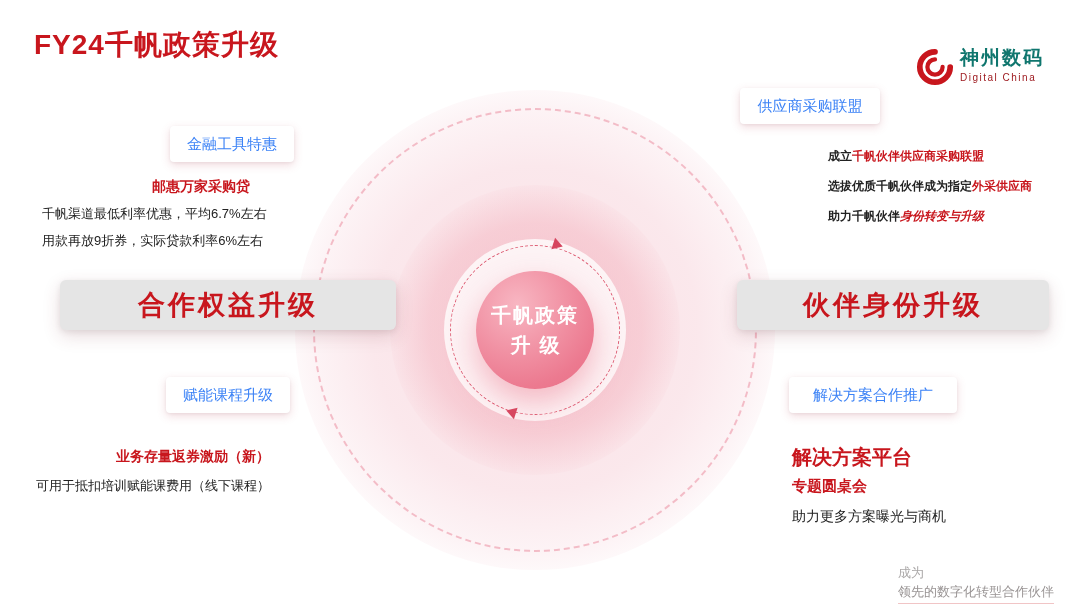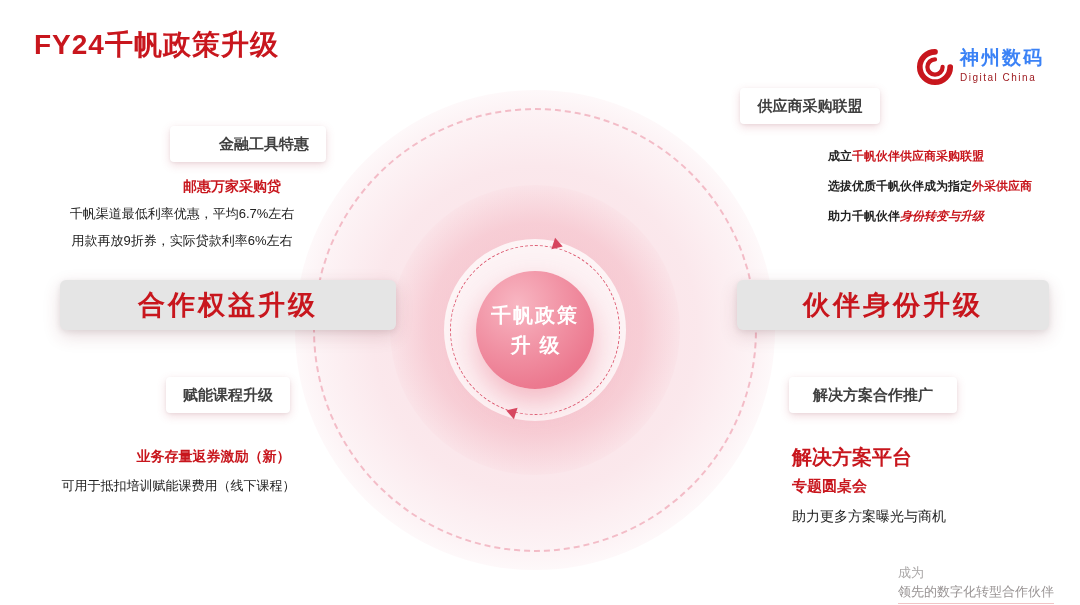--- a/index.html
+++ b/index.html
@@ -9,21 +9,21 @@
   }
   .abs{position:absolute;}
   
   .slide-title{
     left:34px;top:26px;font-size:28px;font-weight:800;color:var(--accent,#c8161d);
     letter-spacing:1px;
   }
   
   .logo{right:36px;top:48px;display:flex;align-items:flex-start;gap:6px;}
   .logo-text{display:flex;flex-direction:column;line-height:1.1;}
-  .logo-name{font-size:19px;font-weight:800;color:#3b82f6;letter-spacing:2px;}
+  .logo-name{font-size:19px;font-weight:800;color:#0f766e;letter-spacing:2px;}
   .logo-sub{font-size:10px;color:#9e1b20;letter-spacing:1.5px;margin-top:3px;}
   
   .circle{position:absolute;border-radius:50%;}
   .ring-soft-outer{
     left:295px;top:90px;width:480px;height:480px;
     background:radial-gradient(circle,
       rgba(247,206,214,.62) 0%, rgba(248,215,222,.58) 48%,
       rgba(250,228,233,.42) 66%, rgba(255,255,255,0) 77%);
   }
   .ring-soft-inner{
@@ -61,31 +61,31 @@
     display:flex;flex-direction:column;align-items:center;justify-content:center;
     color:#ffffff;font-weight:800;font-size:20px;line-height:30px;text-align:center;
   }
   .center-ball .l1{letter-spacing:2px;}
   .center-ball .l2{letter-spacing:9px;text-indent:9px;}
   
   .label-box{
     position:absolute;background:#ffffff;border-radius:4px;
     box-shadow:0 3px 10px rgba(190,70,90,.20), 0 1px 3px rgba(0,0,0,.06);
     display:flex;align-items:center;justify-content:center;
-    font-size:15px;font-weight:700;color:#404040;
+    font-size:15px;font-weight:400;color:#3b82f6;
   }
   .big-box{
     position:absolute;background:#e5e5e5;border-radius:6px;
     box-shadow:0 6px 18px rgba(120,40,50,.16), 0 2px 6px rgba(0,0,0,.08);
     display:flex;align-items:center;justify-content:center;
     font-size:27px;font-weight:800;color:var(--accent,#c8161d);letter-spacing:3px;
   }
   .red-strong{color:var(--accent,#c8161d);font-weight:700;}
   .black-text{color:#222222;}
-  .t-center{text-align:center;}
+  .t-center{text-align:left;}
   .small{font-size:13px;line-height:1.3;}
   .mid{font-size:14px;}
   .r-line{font-size:12px;font-weight:600;color:#222222;white-space:nowrap;margin-left:38px;}
   .r-line .hl{color:var(--accent,#c8161d);font-weight:700;}
   .r-line .hl.ital{font-style:italic;}
   .footer-note{color:#a9a6a6;font-size:13px;line-height:1.45;}
   .footer-note .f2{color:#999494;border-bottom:1px solid rgba(200,22,29,.25);padding-bottom:1px;}
 </style>
 </head>
 <body>
@@ -113,21 +113,21 @@
         <path d="M20 4 C11.2 4 4 11.2 4 20 C4 28.8 11.2 36 20 36 C28.8 36 36 28.8 36 20" stroke="#c8161d" stroke-width="6" fill="none" stroke-linecap="round"></path>
         <path d="M20 12 C15.6 12 12 15.6 12 20 C12 24.4 15.6 28 20 28 C24.4 28 28 24.4 28 20" stroke="#c8161d" stroke-width="4.5" fill="none" stroke-linecap="round"></path>
       </svg>
     </span>
     <span class="logo-text">
       <span class="logo-name">神州数码</span>
       <span class="logo-sub">Digital China</span>
     </span>
   </div>
 
-  <div class="label-box" style="left:170px;top:126px;width:124px;height:36px;padding-left:32px;">金融工具特惠</div>
+  <div class="label-box" style="left:170px;top:126px;width:124px;height:36px;">金融工具特惠</div>
 
   <div class="abs red-strong mid t-center" style="left:152px;top:178px;width:160px;">邮惠万家采购贷</div>
 
   <div class="abs black-text small t-center" style="left:42px;top:206px;width:280px;">千帆渠道最低利率优惠，平均6.7%左右</div>
 
   <div class="abs black-text small t-center" style="left:42px;top:233px;width:280px;">用款再放9折券，实际贷款利率6%左右</div>
 
   <div class="big-box" style="left:60px;top:280px;width:336px;height:50px;">合作权益升级</div>
 
   <div class="label-box" style="left:166px;top:377px;width:124px;height:36px;">赋能课程升级</div>

